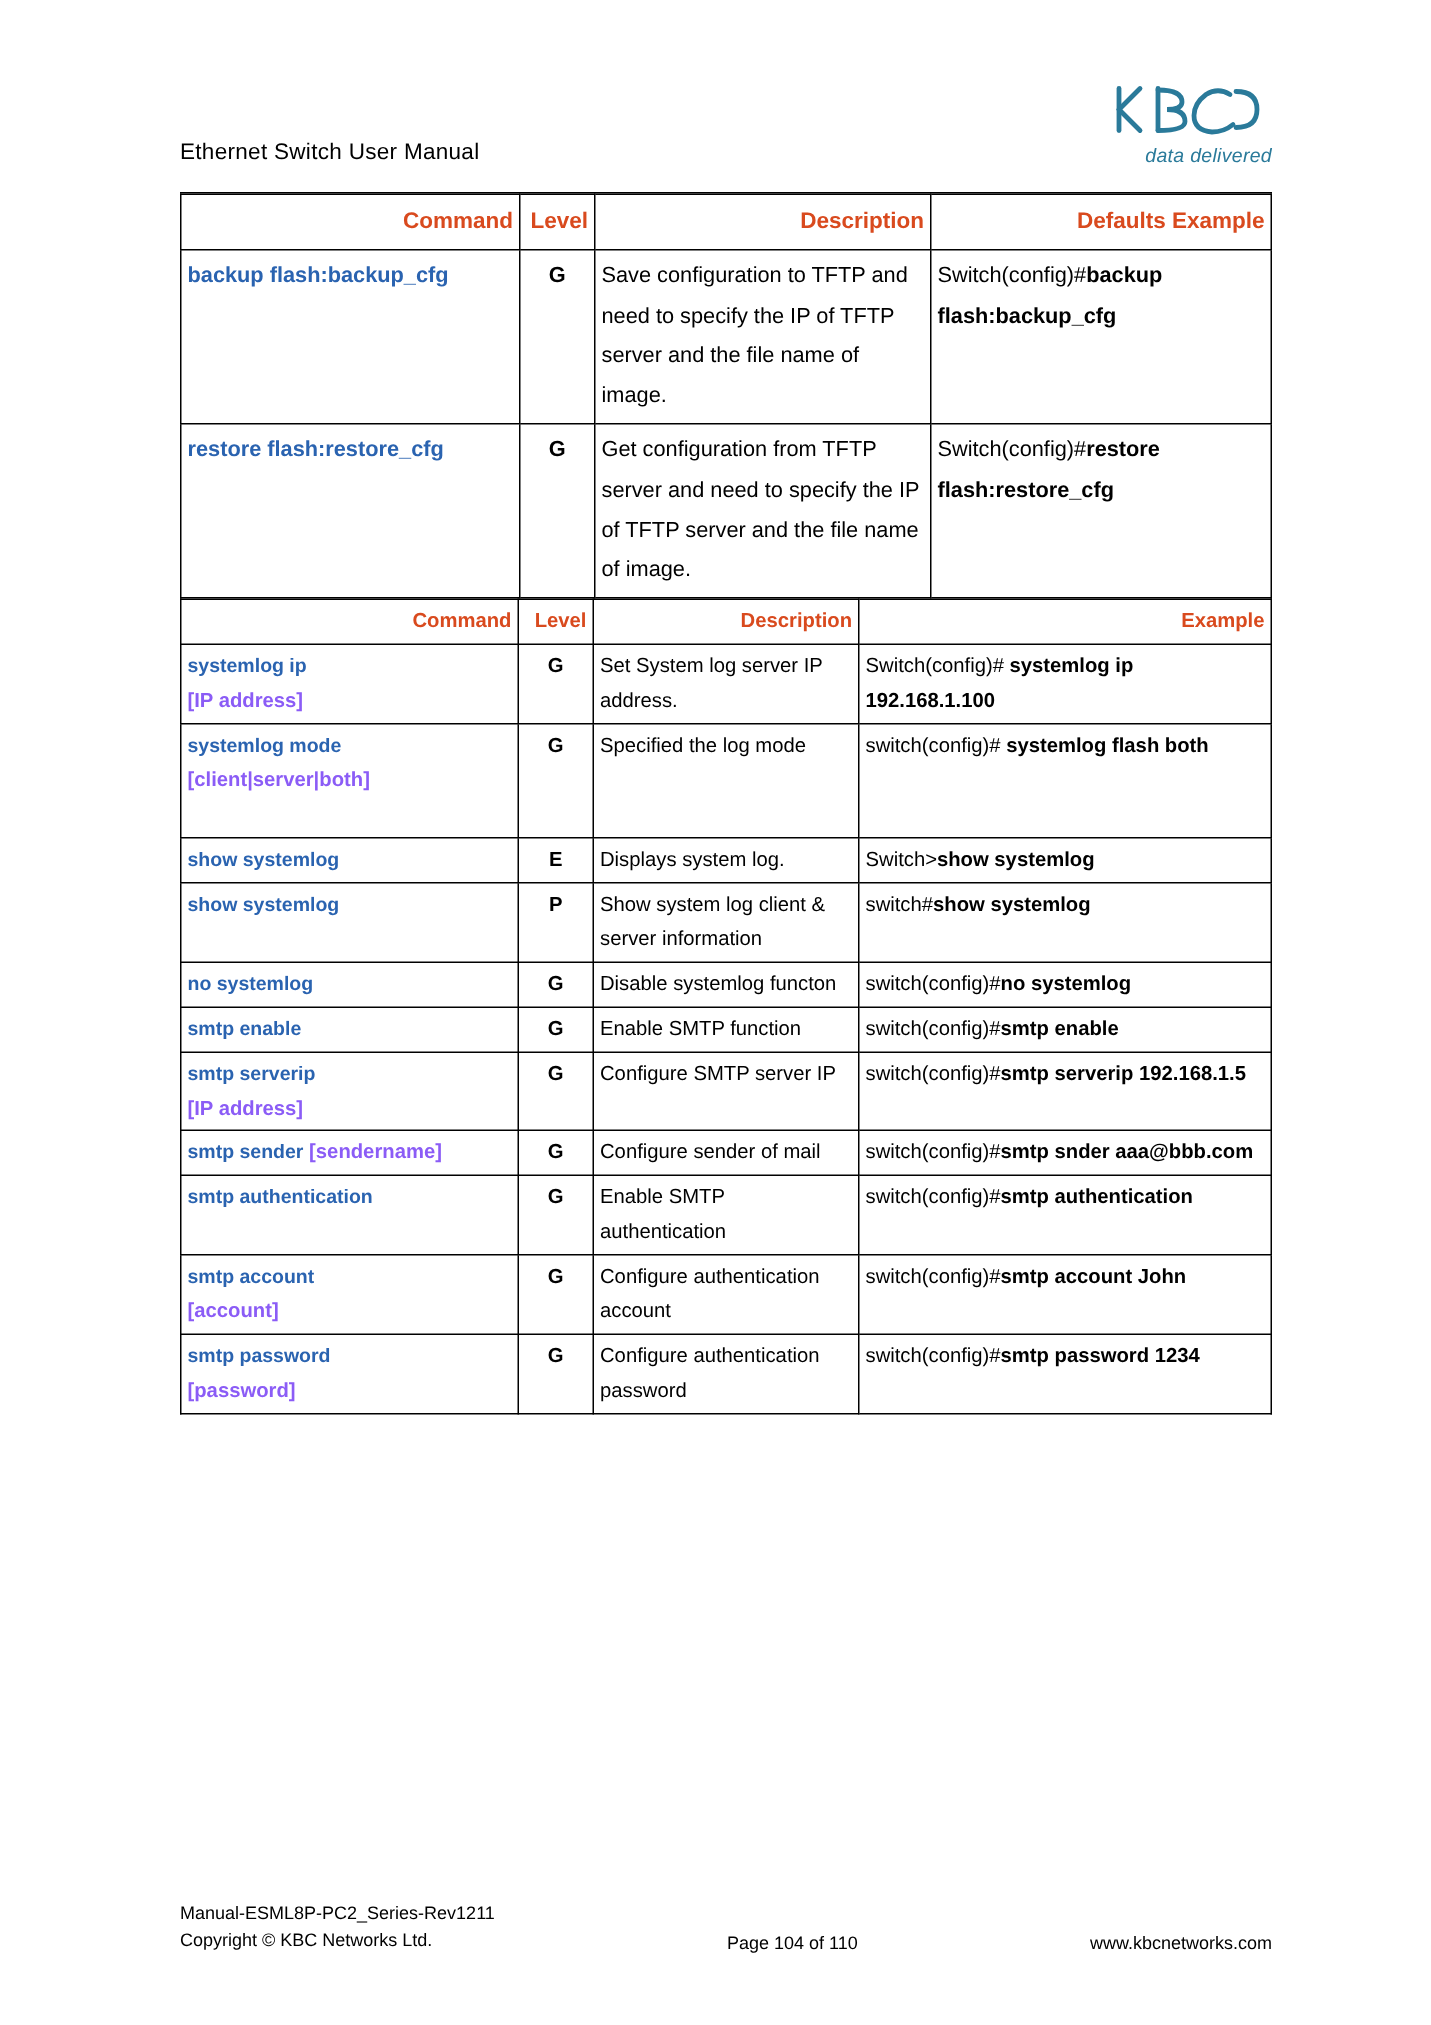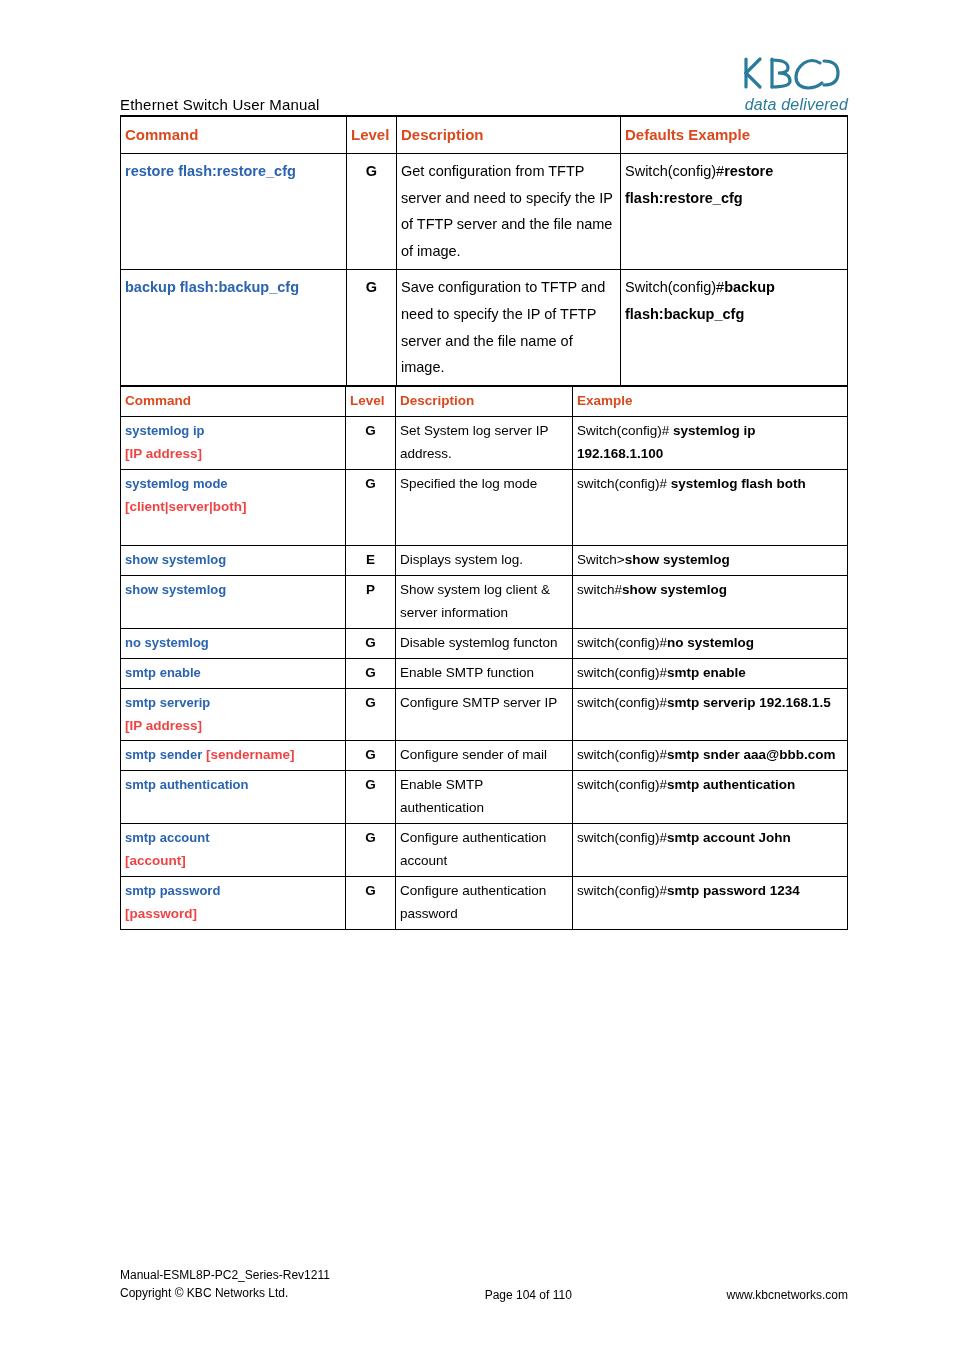--- a/index.html
+++ b/index.html
@@ -17,34 +17,34 @@
   }
   .page {
     padding: 55px 106px 0 120px;
     box-sizing: border-box;
   }
   .header-row {
     display: flex;
     justify-content: space-between;
     align-items: flex-end;
     border-bottom: 1.5px solid #000;
-    padding-bottom: 2px;
+    padding-bottom: 18px;
   }
   .header-title {
     font-size: 15px;
     letter-spacing: 0.2px;
   }
   .logo-block {
     text-align: right;
     line-height: 1;
   }
   .logo-block svg { display: block; }
   .tagline {
     font-style: italic;
-    font-size: 16px;
+    font-size: 13px;
     color: #2a7a9a;
     letter-spacing: 0.2px;
   }
   h2.section {
     font-size: 23px;
     font-weight: bold;
     margin: 18px 0 18px 0;
     letter-spacing: 0.2px;
   }
   table.cmd {
@@ -55,25 +55,25 @@
   table.cmd th, table.cmd td {
     border: 1px solid #000;
     vertical-align: top;
     padding: 4px 4px 4px 4px;
     font-size: 14.5px;
     line-height: 1.85;
   }
   table.cmd th {
     font-weight: bold;
     color: #d94a1e;
-    text-align: left;
+    text-align: right;
     font-size: 15px;
   }
   .cmd-col1 { color: #2a63b0; font-weight: bold; }
-  .argtext { color: #ef4444; font-weight: bold; }
+  .argtext { color: #8b5cf6; font-weight: bold; }
   .level-cell { text-align: center; font-weight: bold; }
   .ex-bold { font-weight: bold; }
   
   table.cmd.small td, table.cmd.small th {
     font-size: 13.5px;
     line-height: 1.7;
     padding: 3px 4px;
   }
   table.cmd.small .cmd-col1 { font-size: 13px; }
   .footer {
@@ -122,30 +122,30 @@
       <col>
     </colgroup>
     <tbody>
         <tr>
       <th>Command</th>
       <th>Level</th>
       <th>Description</th>
       <th>Defaults Example</th>
     </tr>
     <tr>
+      <td class="cmd-col1">backup flash:backup_cfg</td>
+      <td class="level-cell">G</td>
+      <td>Save configuration to TFTP and need to specify the IP of TFTP server and the file name of image.</td>
+      <td><span>Switch(config)#</span><span class="ex-bold">backup flash:backup_cfg</span></td>
+    </tr>
+    <tr>
       <td class="cmd-col1">restore flash:restore_cfg</td>
       <td class="level-cell">G</td>
       <td>Get configuration from TFTP server and need to specify the IP of TFTP server and the file name of image.</td>
       <td><span>Switch(config)#</span><span class="ex-bold">restore flash:restore_cfg</span></td>
-    </tr>
-    <tr>
-      <td class="cmd-col1">backup flash:backup_cfg</td>
-      <td class="level-cell">G</td>
-      <td>Save configuration to TFTP and need to specify the IP of TFTP server and the file name of image.</td>
-      <td><span>Switch(config)#</span><span class="ex-bold">backup flash:backup_cfg</span></td>
     </tr>
   </tbody>
     </table>
 
 
   <table class="cmd small">
     <colgroup>
       <col style="width:225px">
       <col style="width:50px">
       <col style="width:177px">

